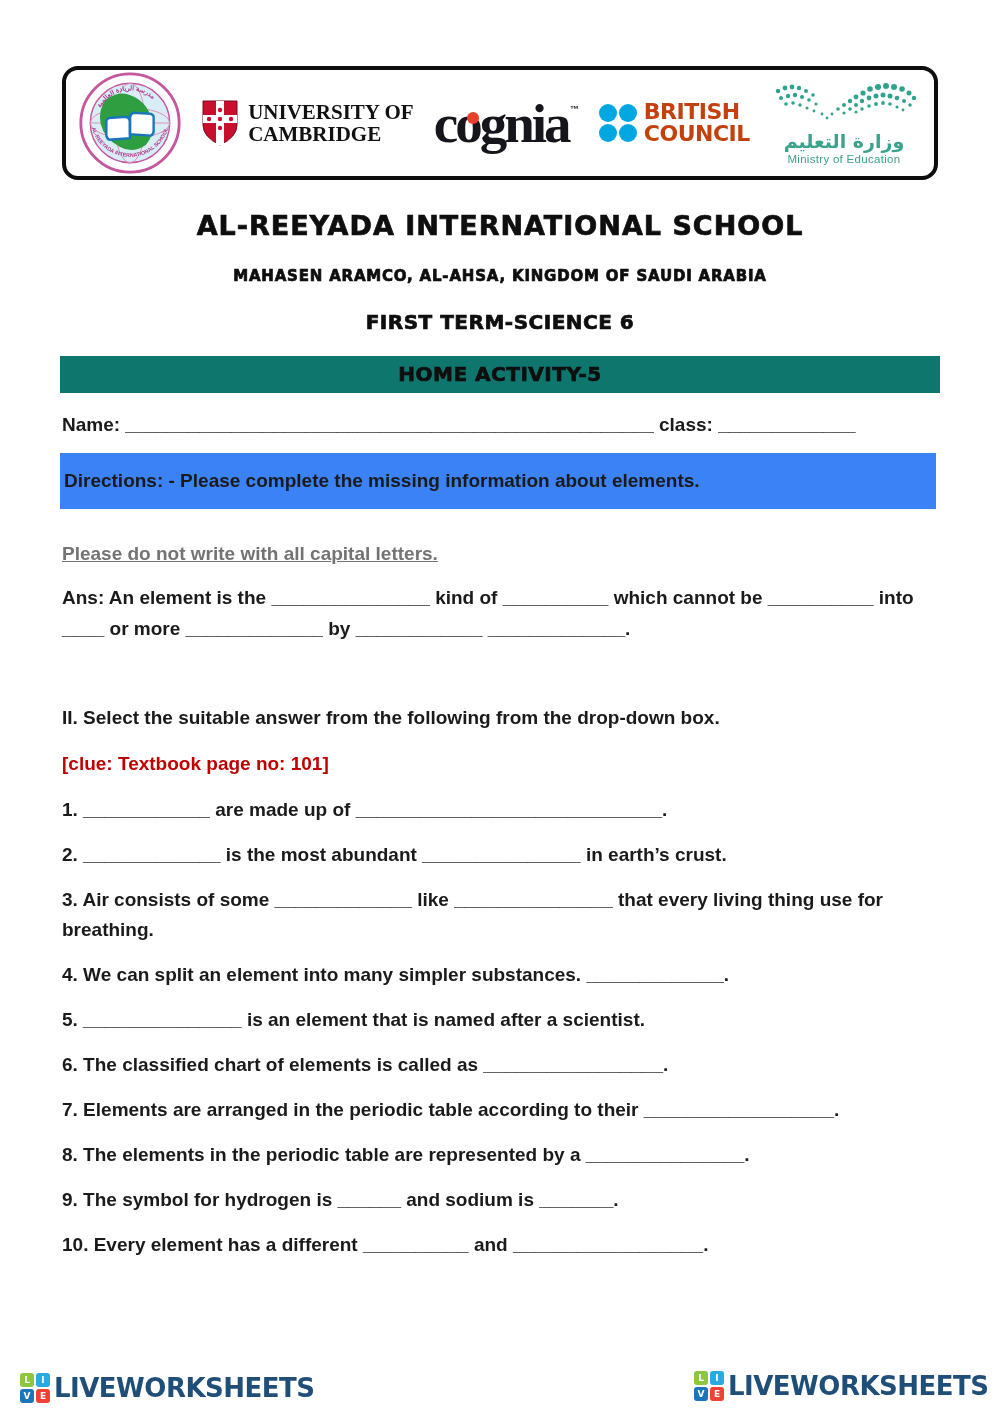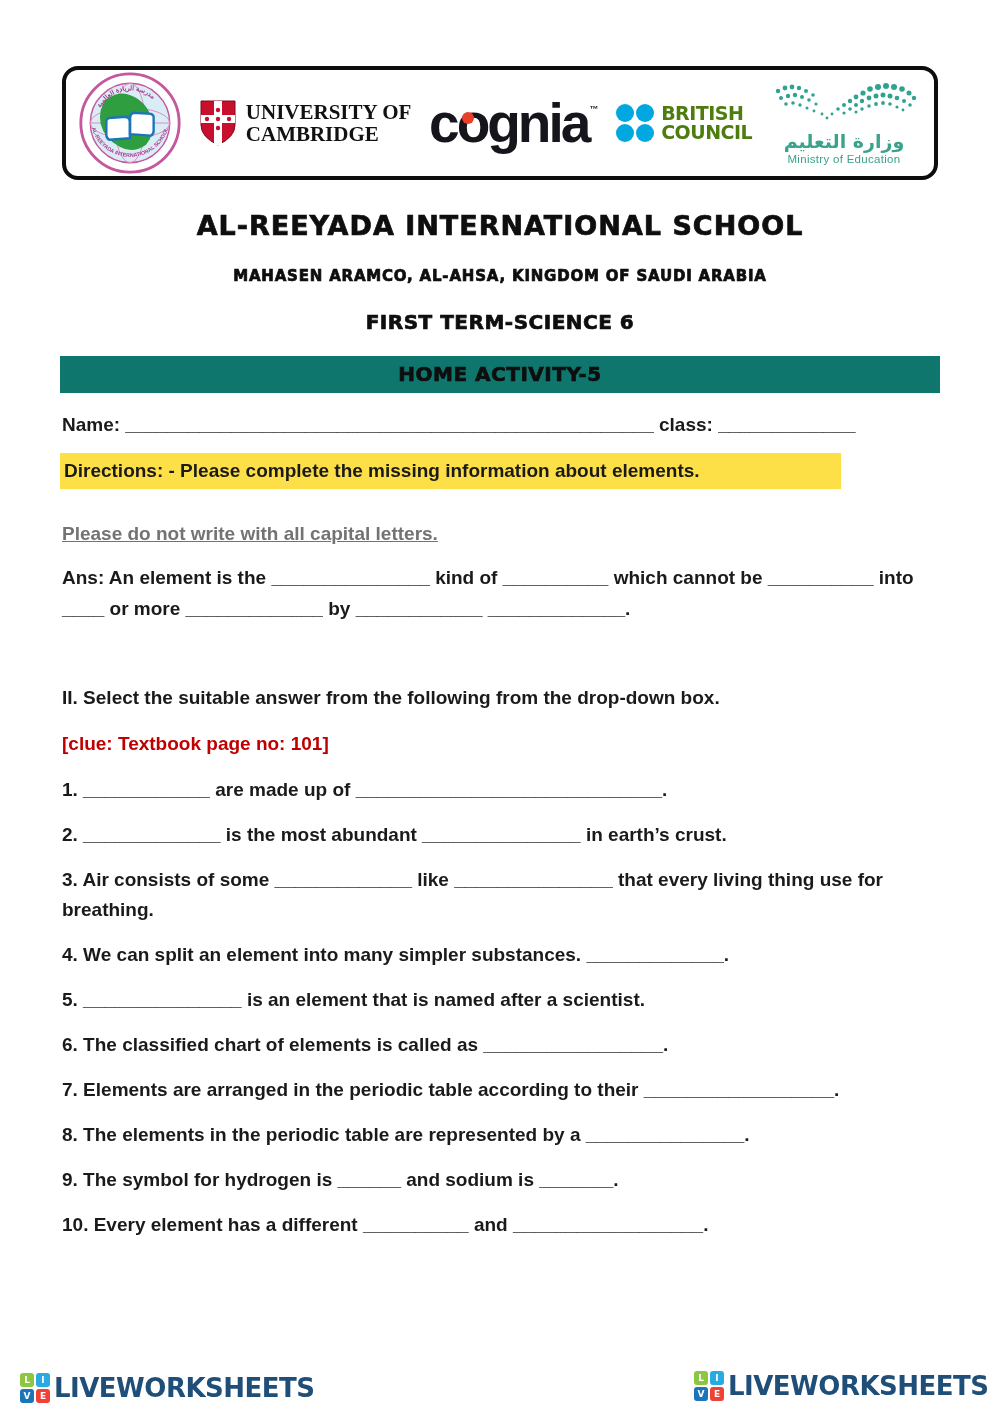--- a/index.html
+++ b/index.html
@@ -17,34 +17,34 @@
     padding:0 12px; background:#fff;
   }
   .logo-item { display:flex; align-items:center; }
   .cam-wrap { display:flex; align-items:center; gap:10px; }
   .cam-text {
     font-family:"Liberation Serif", serif; font-weight:bold; color:#111;
     font-size:21px; line-height:1.05; letter-spacing:0;
   }
   .cognia-wrap { position:relative; padding-right:10px; }
   .cognia-text {
-    font-family:Liberation Sans, sans-serif; font-weight:bold;
+    font-family:Liberation Serif, serif; font-weight:bold;
     font-size:55px; letter-spacing:-3px; color:#17151c; line-height:1;
   }
   .cognia-dot {
     position:absolute; left:33px; top:16px; width:12px; height:12px;
     border-radius:50%; background:#e8402a;
   }
   .cognia-tm { position:absolute; right:0; top:8px; font-size:9px; font-weight:bold; color:#17151c; }
   .bc-wrap { display:flex; align-items:center; gap:7px; }
   .bc-dots { display:grid; grid-template-columns:18px 18px; grid-gap:2px; }
   .bc-dot { width:18px; height:18px; border-radius:50%; background:#00a7e1; }
   .bc-text {
-    font-family:"DejaVu Sans", sans-serif; font-weight:bold; color:#4d7c0f;
-    font-size:19px; line-height:0.98; letter-spacing:-0.5px;
+    font-family:"DejaVu Sans", sans-serif; font-weight:bold; color:#c2410c;
+    font-size:22px; line-height:0.98; letter-spacing:-0.5px;
   }
   .moe-wrap { display:flex; flex-direction:column; align-items:center; padding-right:4px; }
   .moe-arabic {
     font-family:"DejaVu Sans", sans-serif; direction:rtl;
     color:#3ba28b; font-weight:bold; font-size:19px; line-height:1.1;
   }
   .moe-english { color:#3ba28b; font-size:11.5px; margin-top:1px; letter-spacing:0.3px;text-align:right; }
   
   .display {
     font-family:"DejaVu Sans", sans-serif; font-weight:bold; color:#0e0e0e;
@@ -53,21 +53,21 @@
   .t-school { margin-top:30px; font-size:27px; letter-spacing:1px; }
   .t-addr   { margin-top:26px; font-size:15px; letter-spacing:0.8px; }
   .t-term   { margin-top:25px; font-size:20px; letter-spacing:0.5px; }
   .bar {
     margin:22px 60px 0; background:#0f766e; padding:6px 0 7px;
     font-size:20px; letter-spacing:0.5px;
   }
   
   .content { margin:0 62px; font-size:19px; font-weight:bold; line-height:30px; }
   .name-line { margin-top:17px; }
-  .directions { margin-top:13px; background:#fde047; padding:3px 4px; width:781px; margin-left:-2px; }
+  .directions { margin-top:13px; background:#3b82f6; padding:13px 4px; width:876px; margin-left:-2px; }
   .warning { margin-top:30px; color:#737373;text-decoration:underline; }
   .q1-title { margin-top:25px; }
   .ans-1 { margin-top:14px; }
   .ans-2 { margin-top:1px; }
   .sec2-title { margin-top:59px; }
   .clue { margin-top:16px; color:#c00000; }
   .q-item { margin-top:15px; }
   .q-item.first { margin-top:16px; }
   
   .footer-logo { position:absolute; display:flex; align-items:center; gap:4px; }

